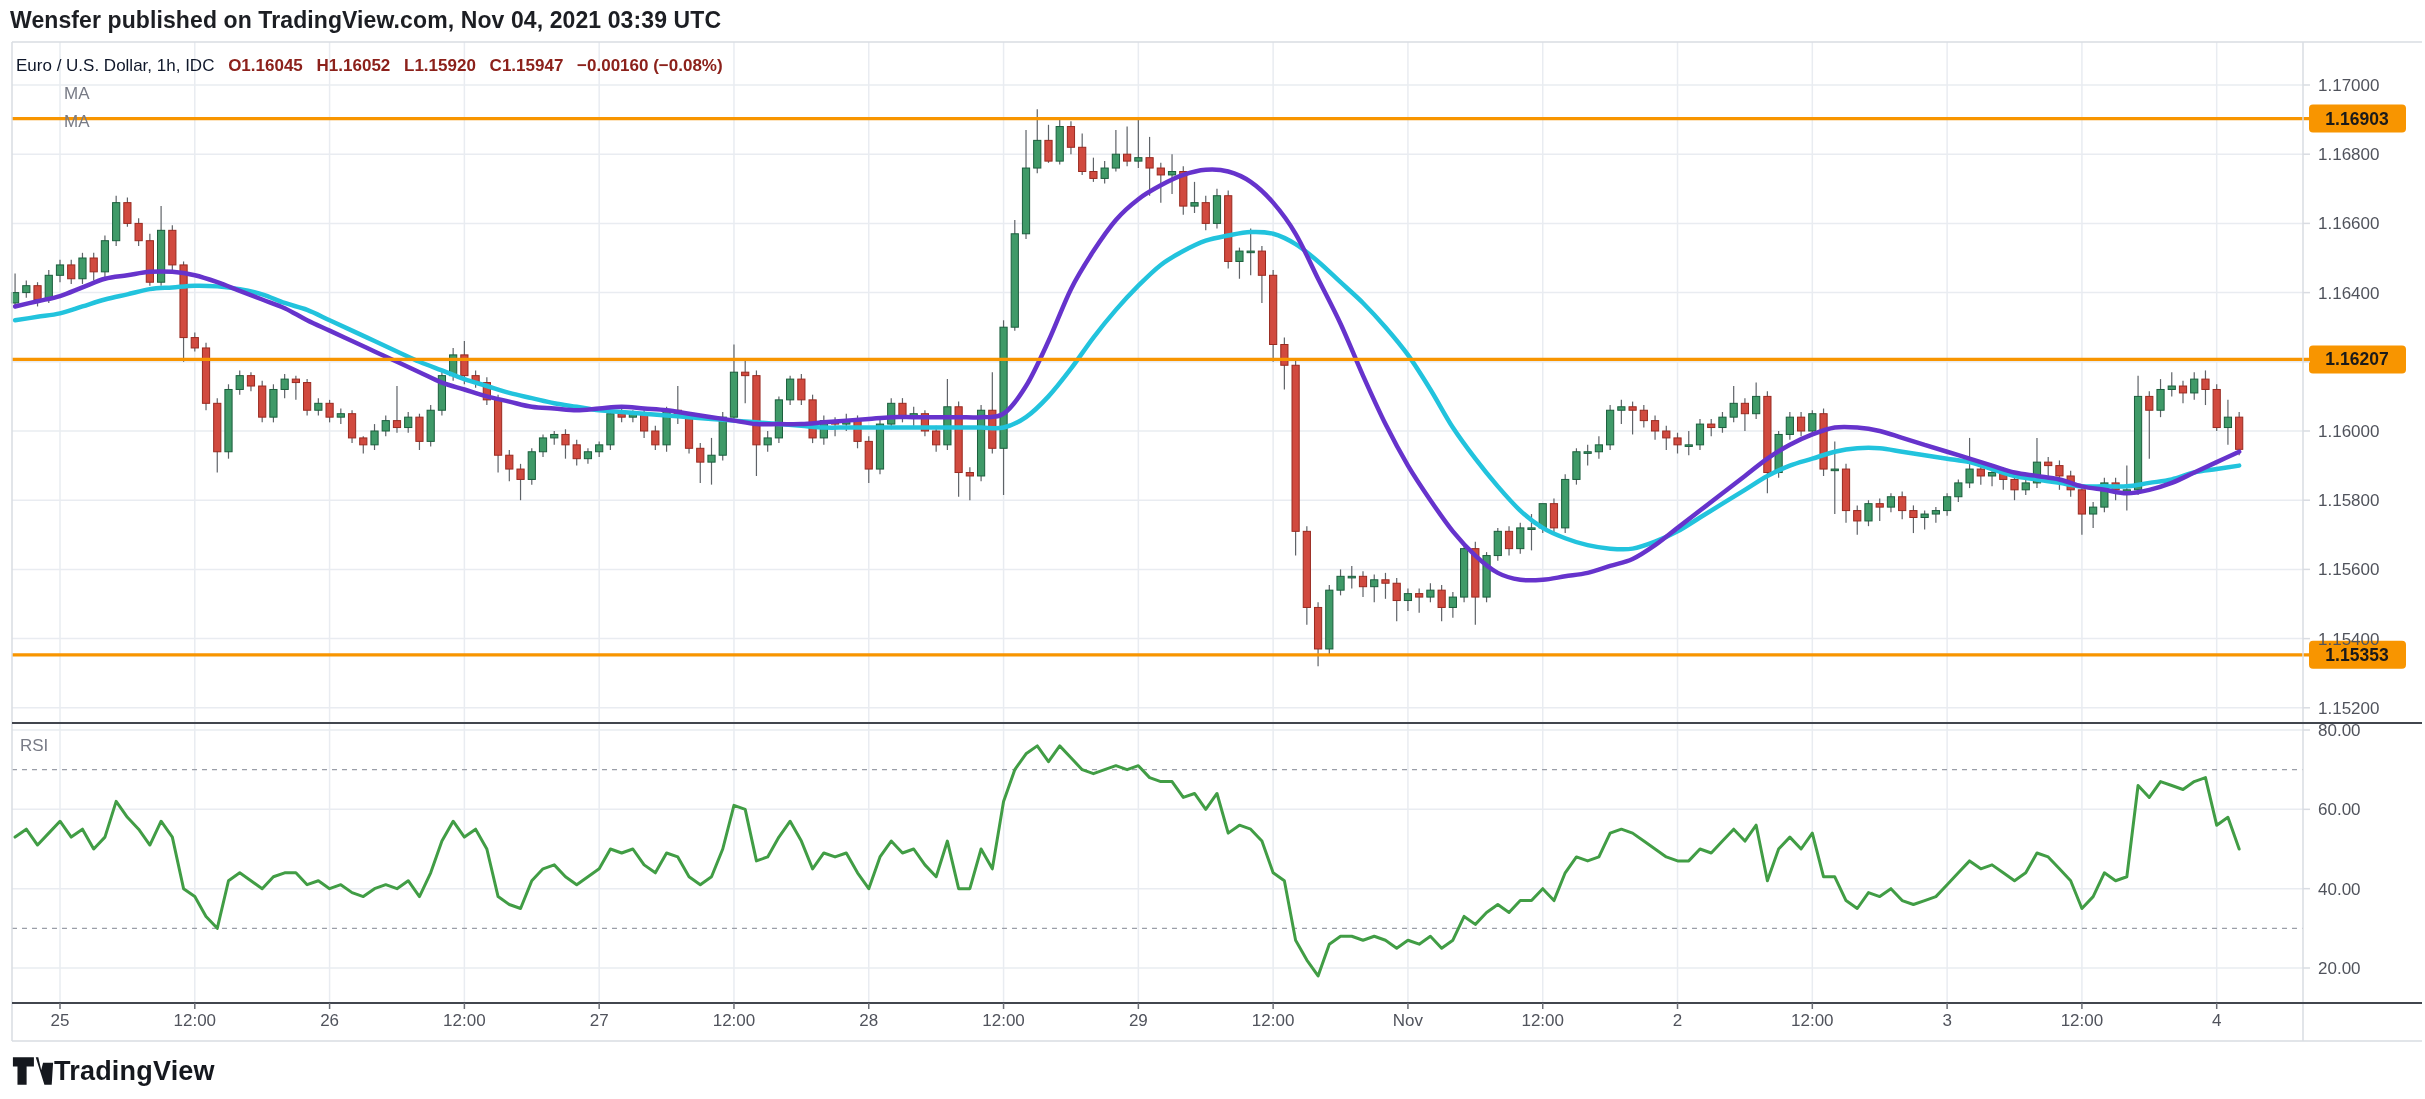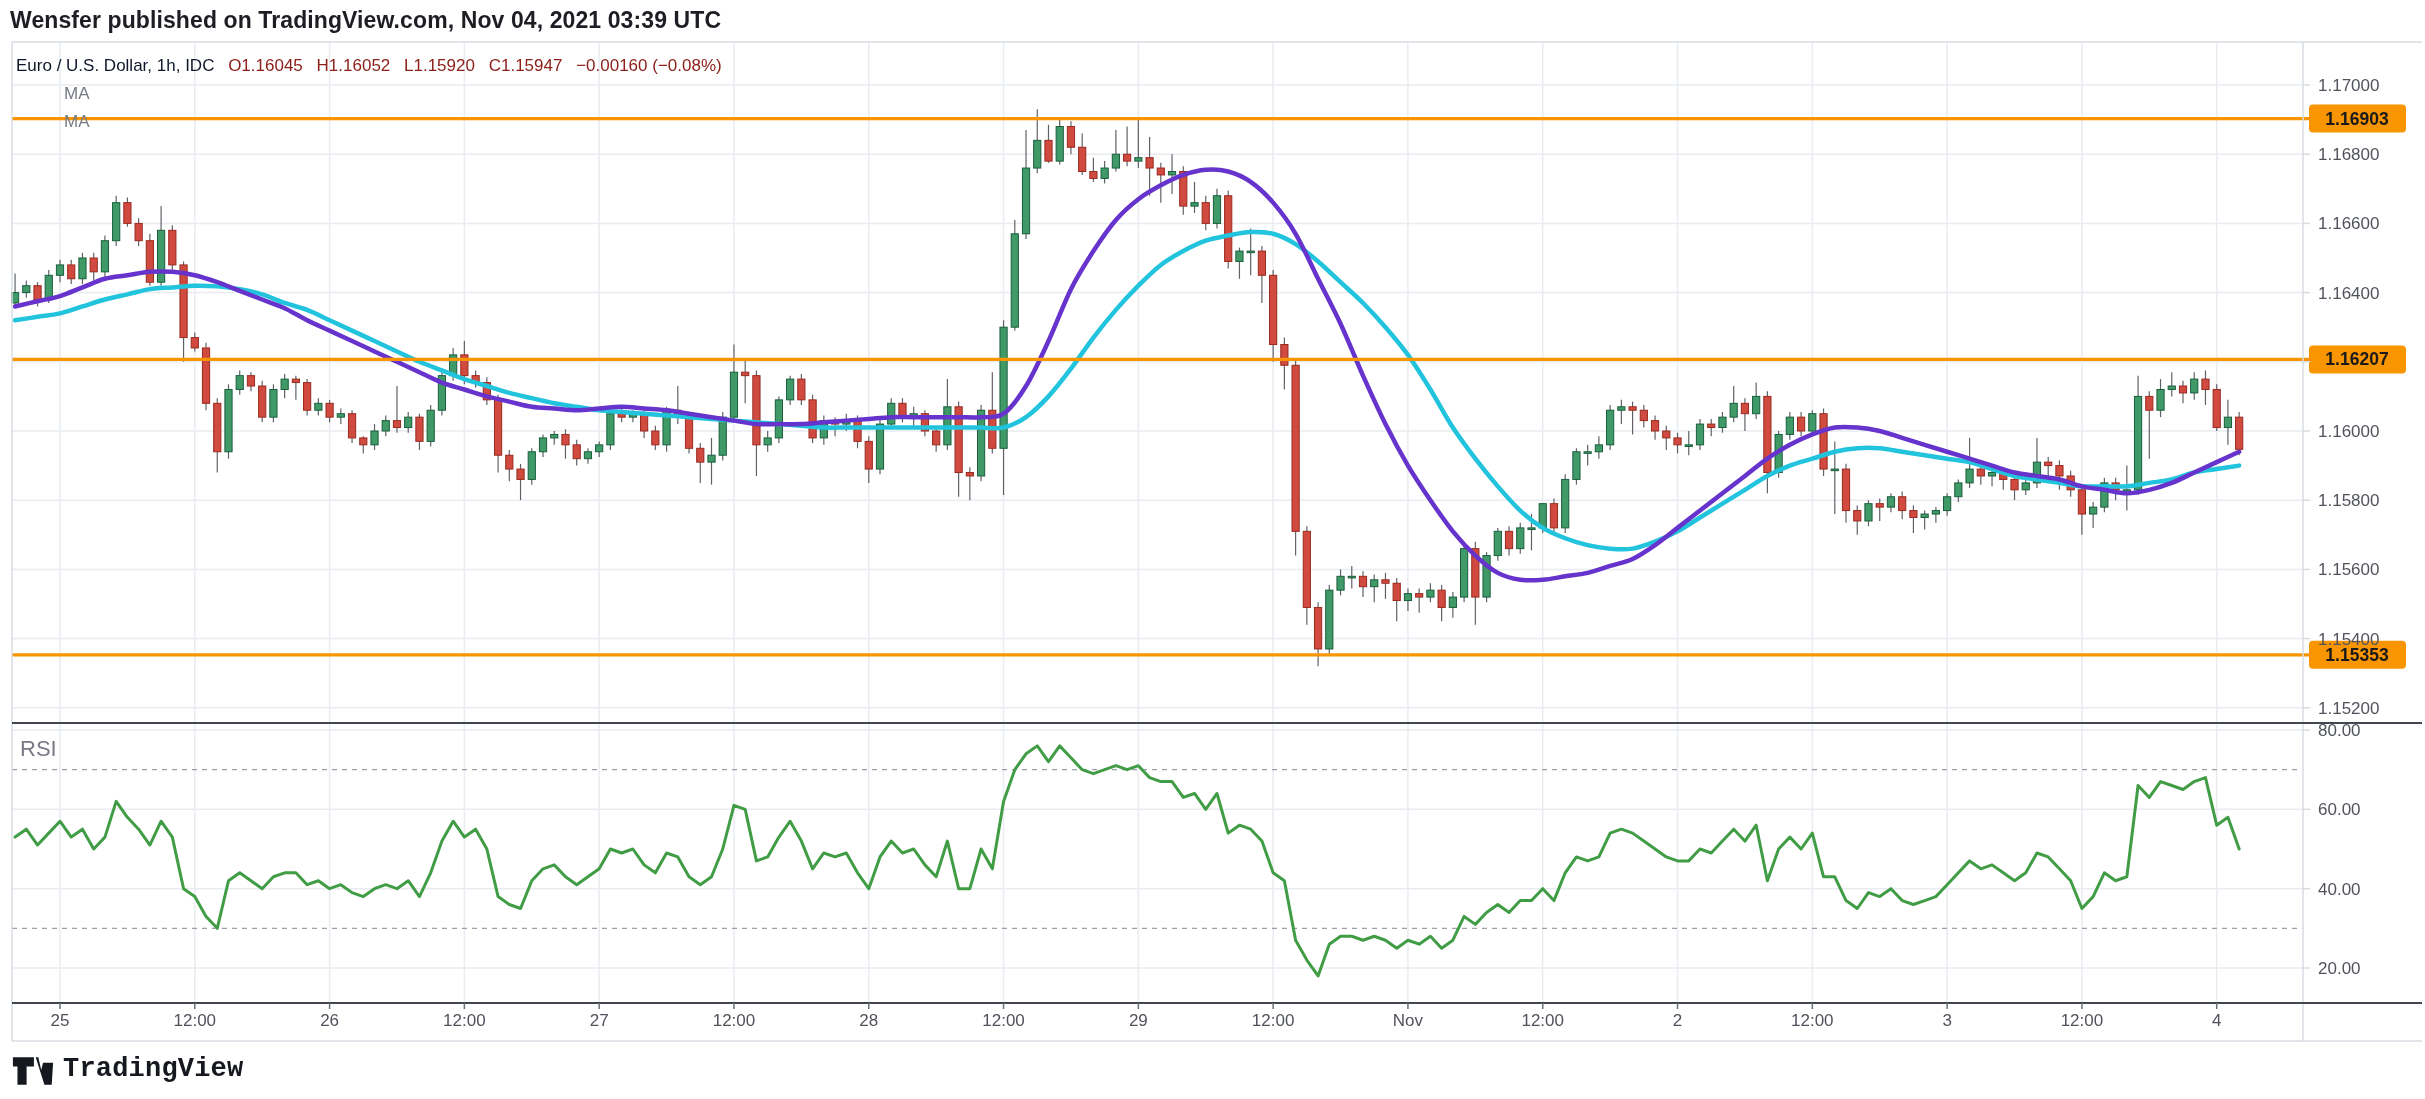--- a/index.html
+++ b/index.html
@@ -1,24 +1,24 @@
 <!DOCTYPE html>
 <html><head>
 <meta charset="utf-8">
 <style>
   html,body{margin:0;padding:0;background:#ffffff;}
   body{width:2425px;height:1099px;position:relative;font-family:"Liberation Sans",sans-serif;overflow:hidden;}
   #chart-svg{position:absolute;left:0;top:0;}
   #chart-svg text{font-family:"Liberation Sans",sans-serif;}
   .hdr{position:absolute;left:10px;top:7px;font-size:23px;font-weight:700;color:#1c1e23;letter-spacing:0.1px;}
   .legend{position:absolute;left:16px;top:56px;font-size:17px;color:#131722;white-space:nowrap;}
-  .legend .ohlc{color:#8c211b;margin-left:9px;}
+  .legend .ohlc{color:#8c211b;margin-left:9px;font-weight:bold;}
   .ma-lbl{position:absolute;left:16px;font-size:17px;color:#787b86;margin-left:48px;}
-  .rsi-lbl{position:absolute;left:20px;top:736px;font-size:22px;color:#787b86;}
-  .logo{position:absolute;left:12px;top:1054px;display:flex;gap:9px;font-family:Liberation Mono, monospace;}
+  .rsi-lbl{position:absolute;left:20px;top:736px;font-size:17px;color:#787b86;}
+  .logo{position:absolute;left:12px;top:1054px;display:flex;align-items:center;}
   .logo .txt{font-size:27px;font-weight:600;color:#15181e;letter-spacing:0.2px;}
 </style>
 </head>
 <body>
 
 <svg id="chart-svg" width="2425" height="1099">
     <g>
       <line x1="12" x2="2303" y1="85" y2="85" stroke="#e9ecf1" stroke-width="1.5"></line>
       <line x1="12" x2="2303" y1="154.20000000000005" y2="154.20000000000005" stroke="#e9ecf1" stroke-width="1.5"></line>
       <line x1="12" x2="2303" y1="223.40000000000012" y2="223.40000000000012" stroke="#e9ecf1" stroke-width="1.5"></line>

